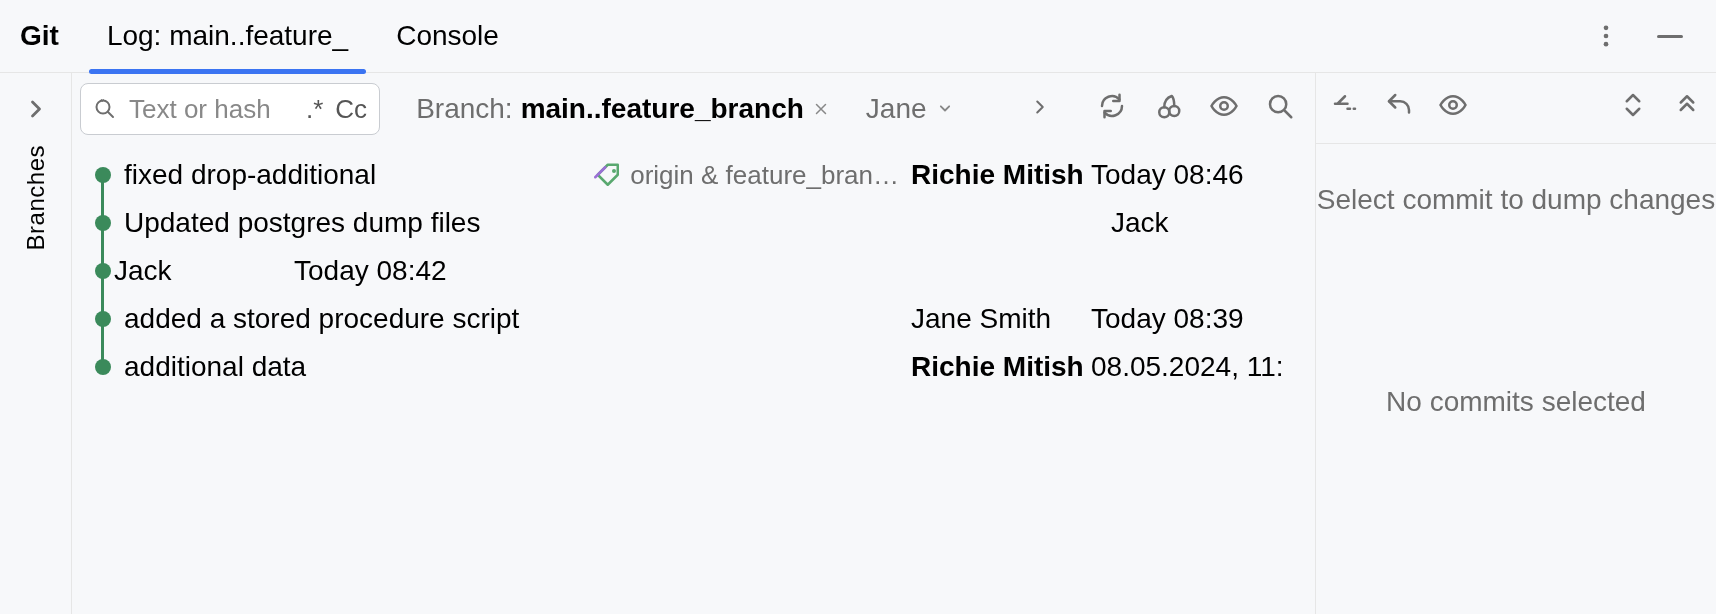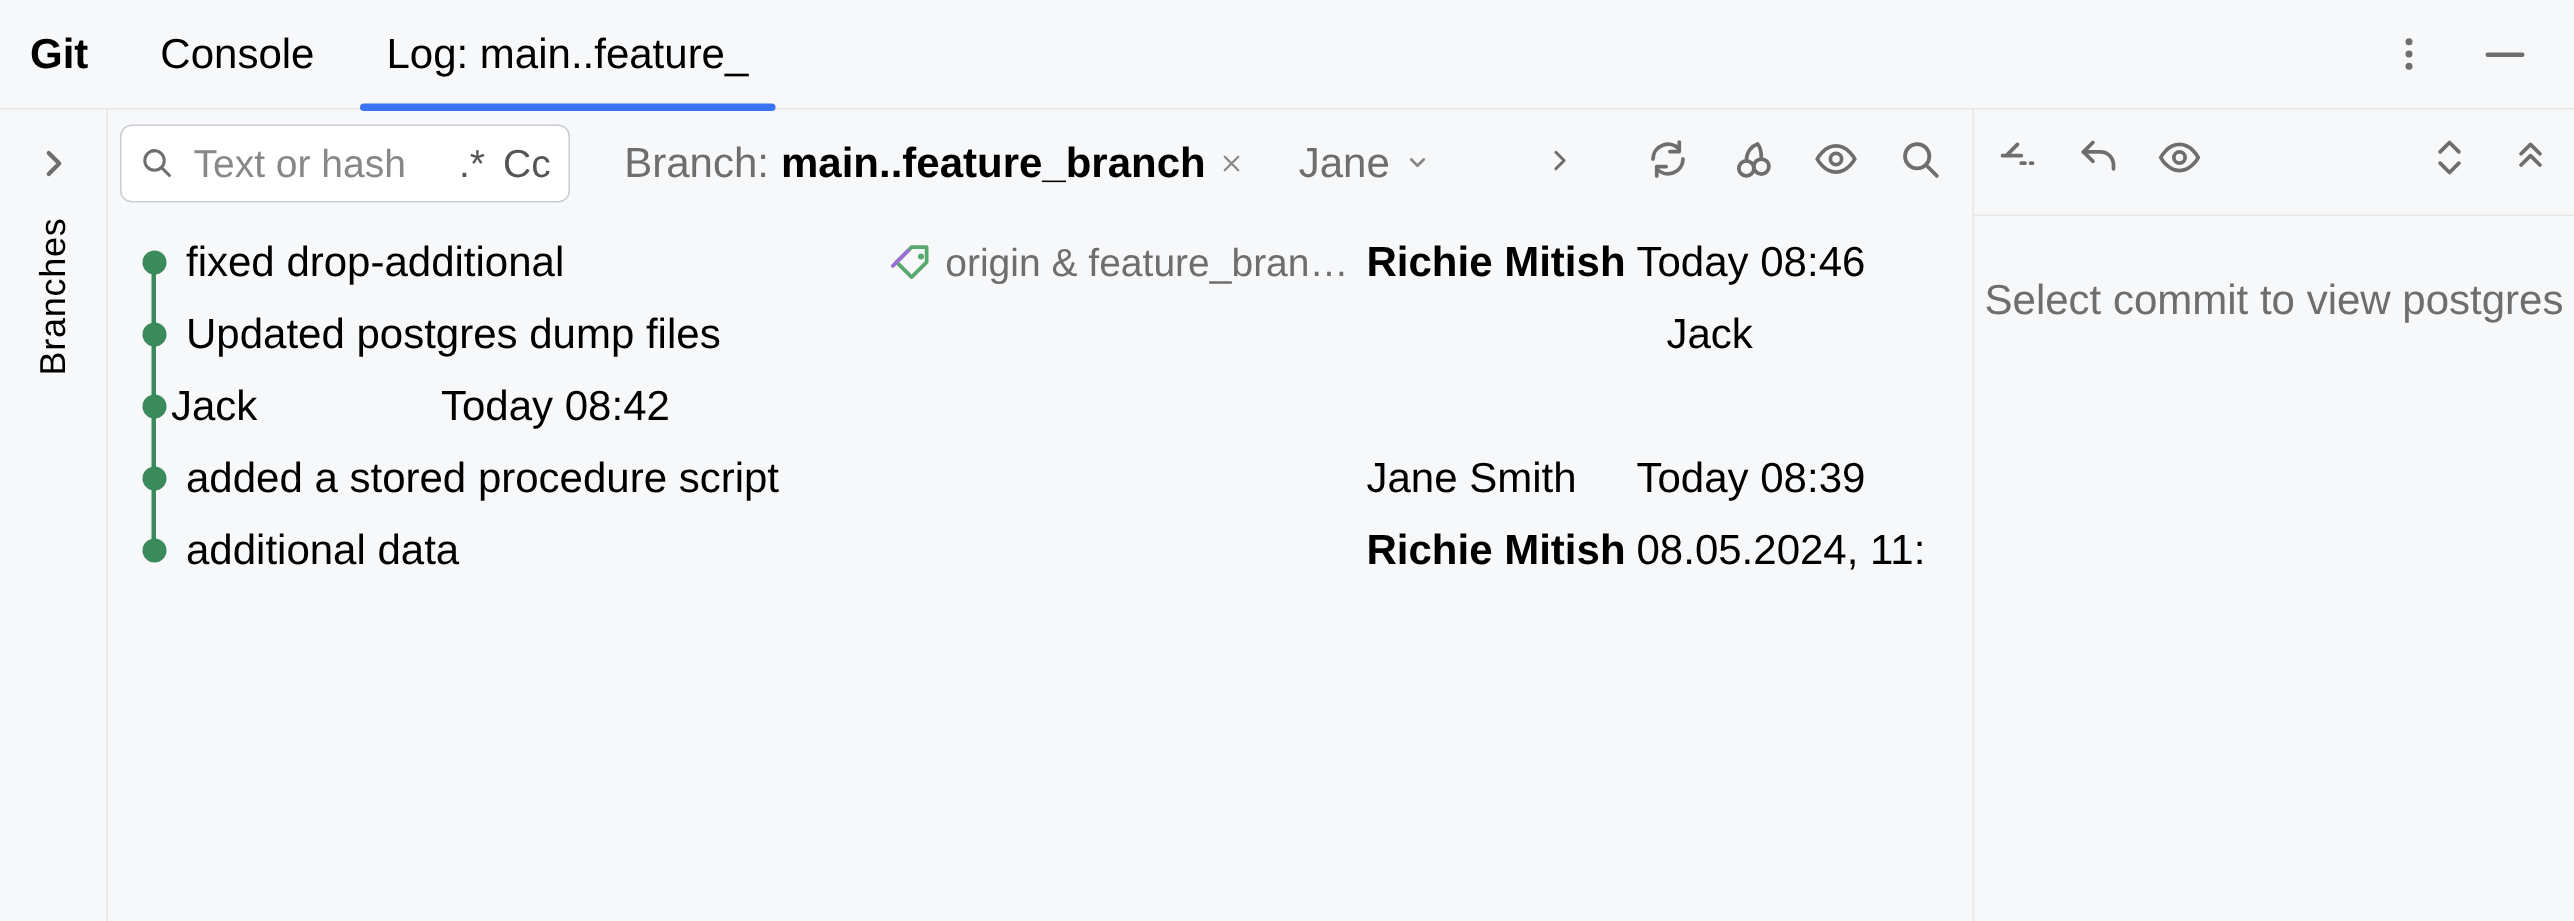--- a/index.html
+++ b/index.html
@@ -63,22 +63,22 @@
   .details-body .line1 { margin-bottom: 170px;}
 </style>
 </head>
 <body>
 
 <div class="root">
 
   <div class="header">
     <div class="header-left">
       <div class="tab tab-git">Git</div>
+      <div class="tab tab-active">Log: main..feature_</div>
       <div class="tab">Console</div>
-      <div class="tab tab-active">Log: main..feature_</div>
     </div>
     <div class="header-right">
       <div class="icon-btn">
         <svg class="vdots" viewBox="0 0 24 24">
             <circle cx="12" cy="5" r="2" fill="currentColor"></circle>
             <circle cx="12" cy="12" r="2" fill="currentColor"></circle>
             <circle cx="12" cy="19" r="2" fill="currentColor"></circle>
           </svg>
       </div>
       <div class="icon-btn">
@@ -237,18 +237,19 @@
               </svg></span>
           <div class="spacer"></div>
           <span><svg viewBox="0 0 24 24">
                 <path d="M7 9l5-5 5 5M7 15l5 5 5-5" fill="none" stroke="currentColor" stroke-width="2" stroke-linecap="round" stroke-linejoin="round"></path>
               </svg></span>
           <span><svg viewBox="0 0 24 24">
                 <path d="M7 14l5-5 5 5M7 20l5-5 5 5" fill="none" stroke="currentColor" stroke-width="2" stroke-linecap="round" stroke-linejoin="round" transform="translate(0,-4)"></path>
               </svg></span>
         </div>
         <div class="details-body">
-          <div class="line1">Select commit to view postgres</div>
+          <div class="line1">Select commit to dump changes</div>
+          <div>No commits selected</div>
         </div>
       </div>
     </div>
   </div>
 </div>
 
 </body></html>

